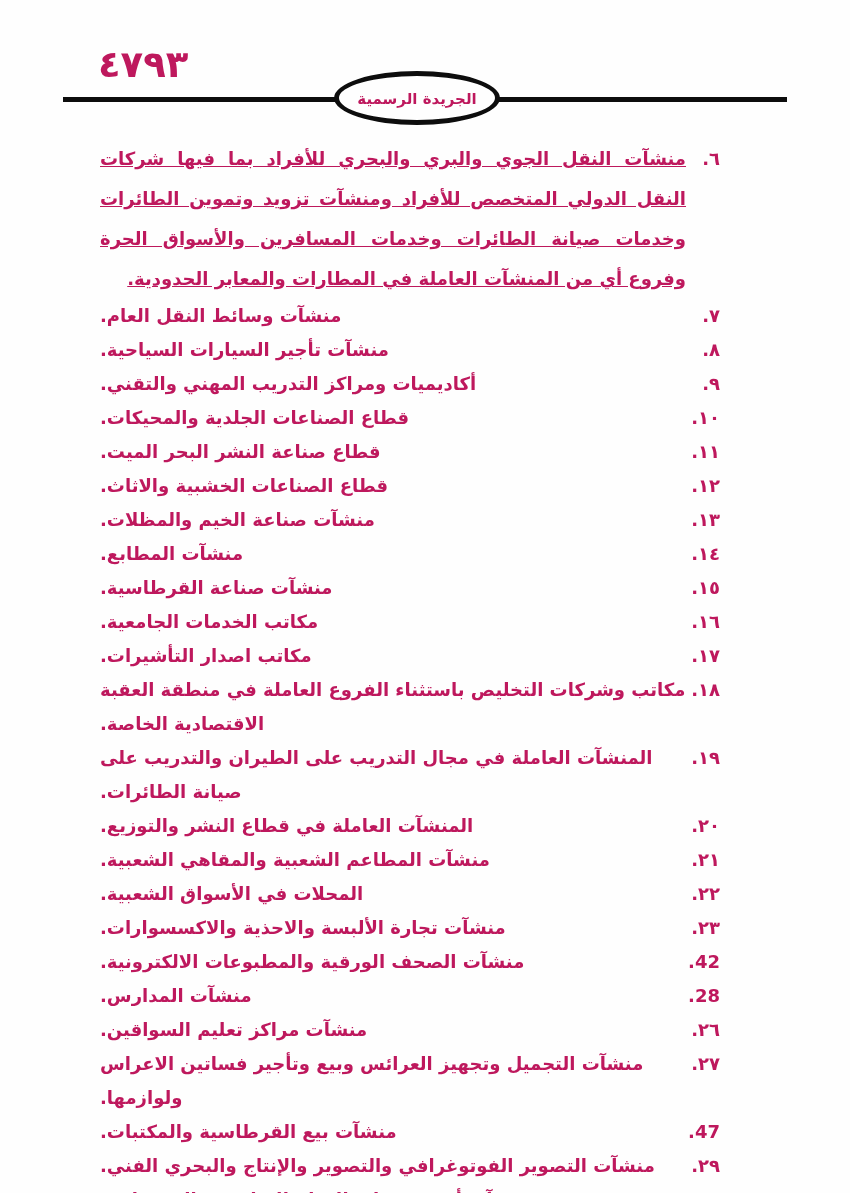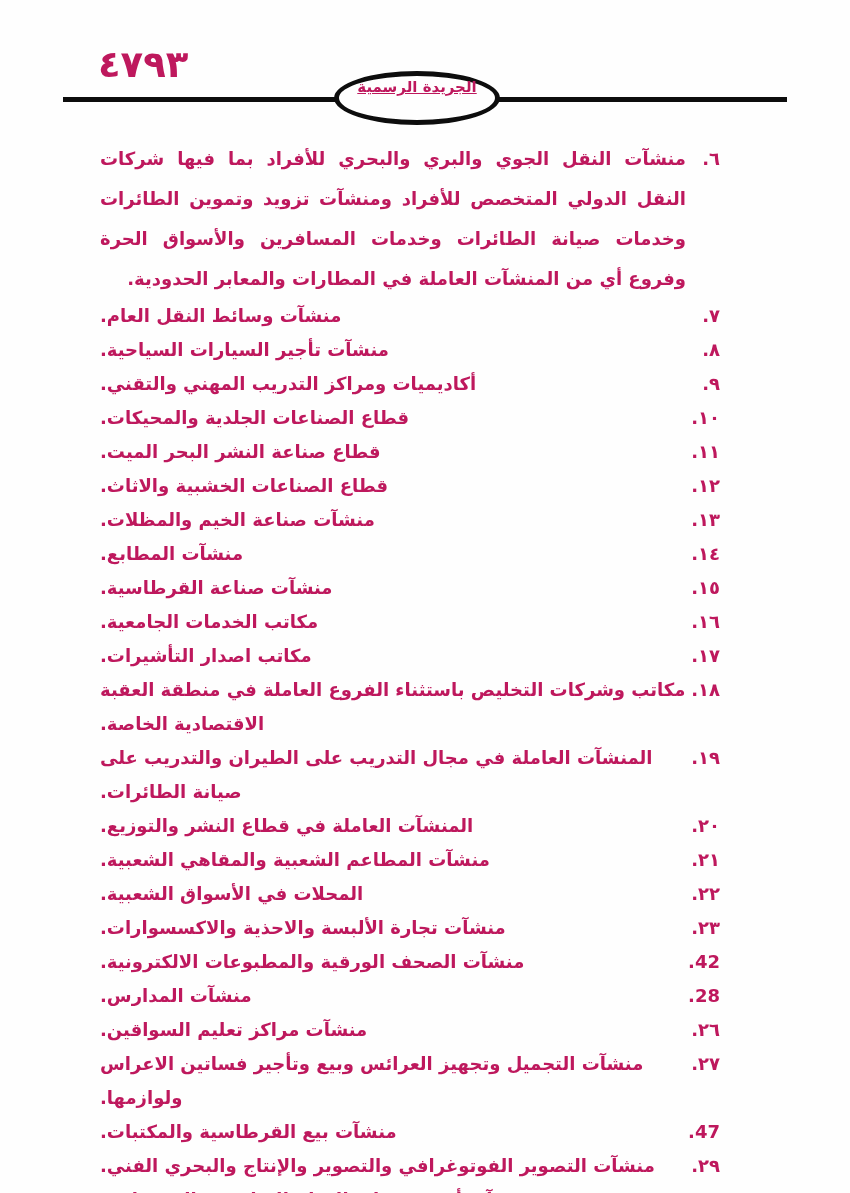--- a/index.html
+++ b/index.html
@@ -36,24 +36,23 @@
   .masthead-badge {
     position: absolute;
     top: 71px;
     left: 334px;
     width: 156px;
     height: 44px;
     background: #fefefe;
     border: 5px solid #0d0d0d;
     border-radius: 50%;
     display: flex;
-    align-items: flex-start;
+    align-items: center;
     justify-content: center;
     z-index: 2;
-    text-decoration: underline;
   }
   .masthead-title {
     font-size: 15px;
     font-weight: bold;
     direction: rtl;
     white-space: nowrap;
     padding-top: 2px;
   }
 
   
@@ -73,21 +72,21 @@
   }
   .item-number {
     flex: 0 0 34px;
     white-space: nowrap;
   }
   .item-text {
     flex: 1 1 auto;
     text-align: left;
   }
   .list-item.multi { line-height: 40px; }
-  .list-item.multi .item-text { text-align: justify; }
+  .list-item.multi .item-text { text-align: justify; text-decoration: underline; }
 </style>
 </head>
 <body>
 
 <div class="page">
 
   <div class="page-number">٤٧٩٣</div>
 
   <div class="header-rule"></div>
 

